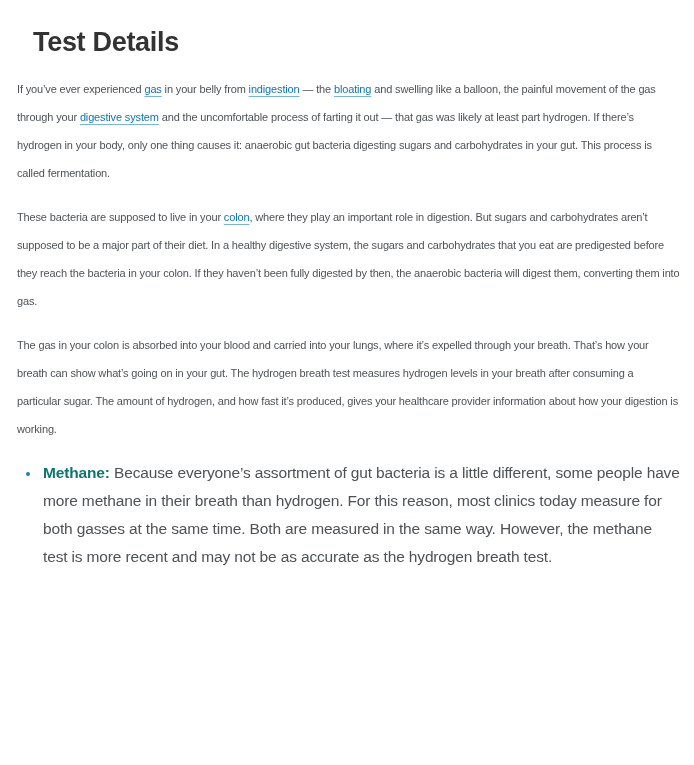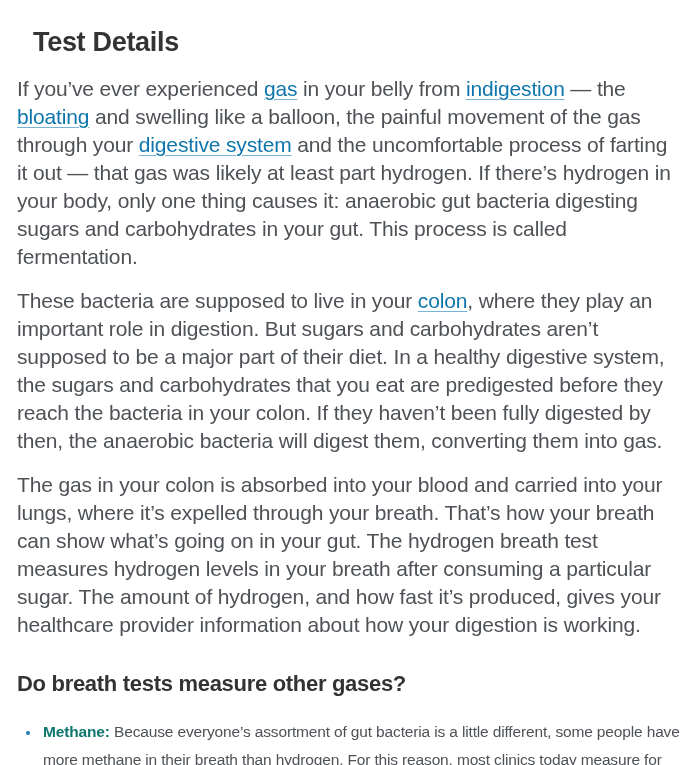--- a/index.html
+++ b/index.html
@@ -26,21 +26,21 @@
   }
   h2.section-heading {
     font-size: 22px;
     line-height: 28px;
     font-weight: 700;
     color: #333333;
     letter-spacing: -0.3px;
     margin: 31px 0 20px 0;
   }
   p.paragraph {
-    font-size: 21px;
+    font-size: 11px;
     line-height: 28px;
     color: #4e5256;
     letter-spacing: -0.15px;
     margin: 0 0 16px 0;
   }
   a.inline-link {
     color: #0f76ad;
     text-decoration: underline;
     text-decoration-color: #7ab4d4;
     text-decoration-thickness: 1px;
@@ -77,20 +77,19 @@
   <section>
 
     <p class="paragraph"><span>If you’ve ever experienced </span><a href="#" class="inline-link">gas</a><span> in your belly from </span><a href="#" class="inline-link">indigestion</a><span> — the </span><a href="#" class="inline-link">bloating</a><span> and swelling like a balloon, the painful movement of the gas through your </span><a href="#" class="inline-link">digestive system</a><span> and the uncomfortable process of farting it out — that gas was likely at least part hydrogen. If there’s hydrogen in your body, only one thing causes it: anaerobic gut bacteria digesting sugars and carbohydrates in your gut. This process is called fermentation.</span></p>
 
     <p class="paragraph"><span>These bacteria are supposed to live in your </span><a href="#" class="inline-link">colon</a><span>, where they play an important role in digestion. But sugars and carbohydrates aren’t supposed to be a major part of their diet. In a healthy digestive system, the sugars and carbohydrates that you eat are predigested before they reach the bacteria in your colon. If they haven’t been fully digested by then, the anaerobic bacteria will digest them, converting them into gas.</span></p>
 
     <p class="paragraph"><span>The gas in your colon is absorbed into your blood and carried into your lungs, where it’s expelled through your breath. That’s how your breath can show what’s going on in your gut. The hydrogen breath test measures hydrogen levels in your breath after consuming a particular sugar. The amount of hydrogen, and how fast it’s produced, gives your healthcare provider information about how your digestion is working.</span></p>
   </section>
 
   <section>
-    <h2 class="section-heading">Do breath tests measure other gases?</h2>
 
     <ul class="bullet-list">
       <li class="list-item"><strong class="bullet-label">Methane:</strong><span> Because everyone’s assortment of gut bacteria is a little different, some people have more methane in their breath than hydrogen. For this reason, most clinics today measure for both gasses at the same time. Both are measured in the same way. However, the methane test is more recent and may not be as accurate as the hydrogen breath test.</span></li>
     </ul>
   </section>
 
 </main>
 
 </body></html>

